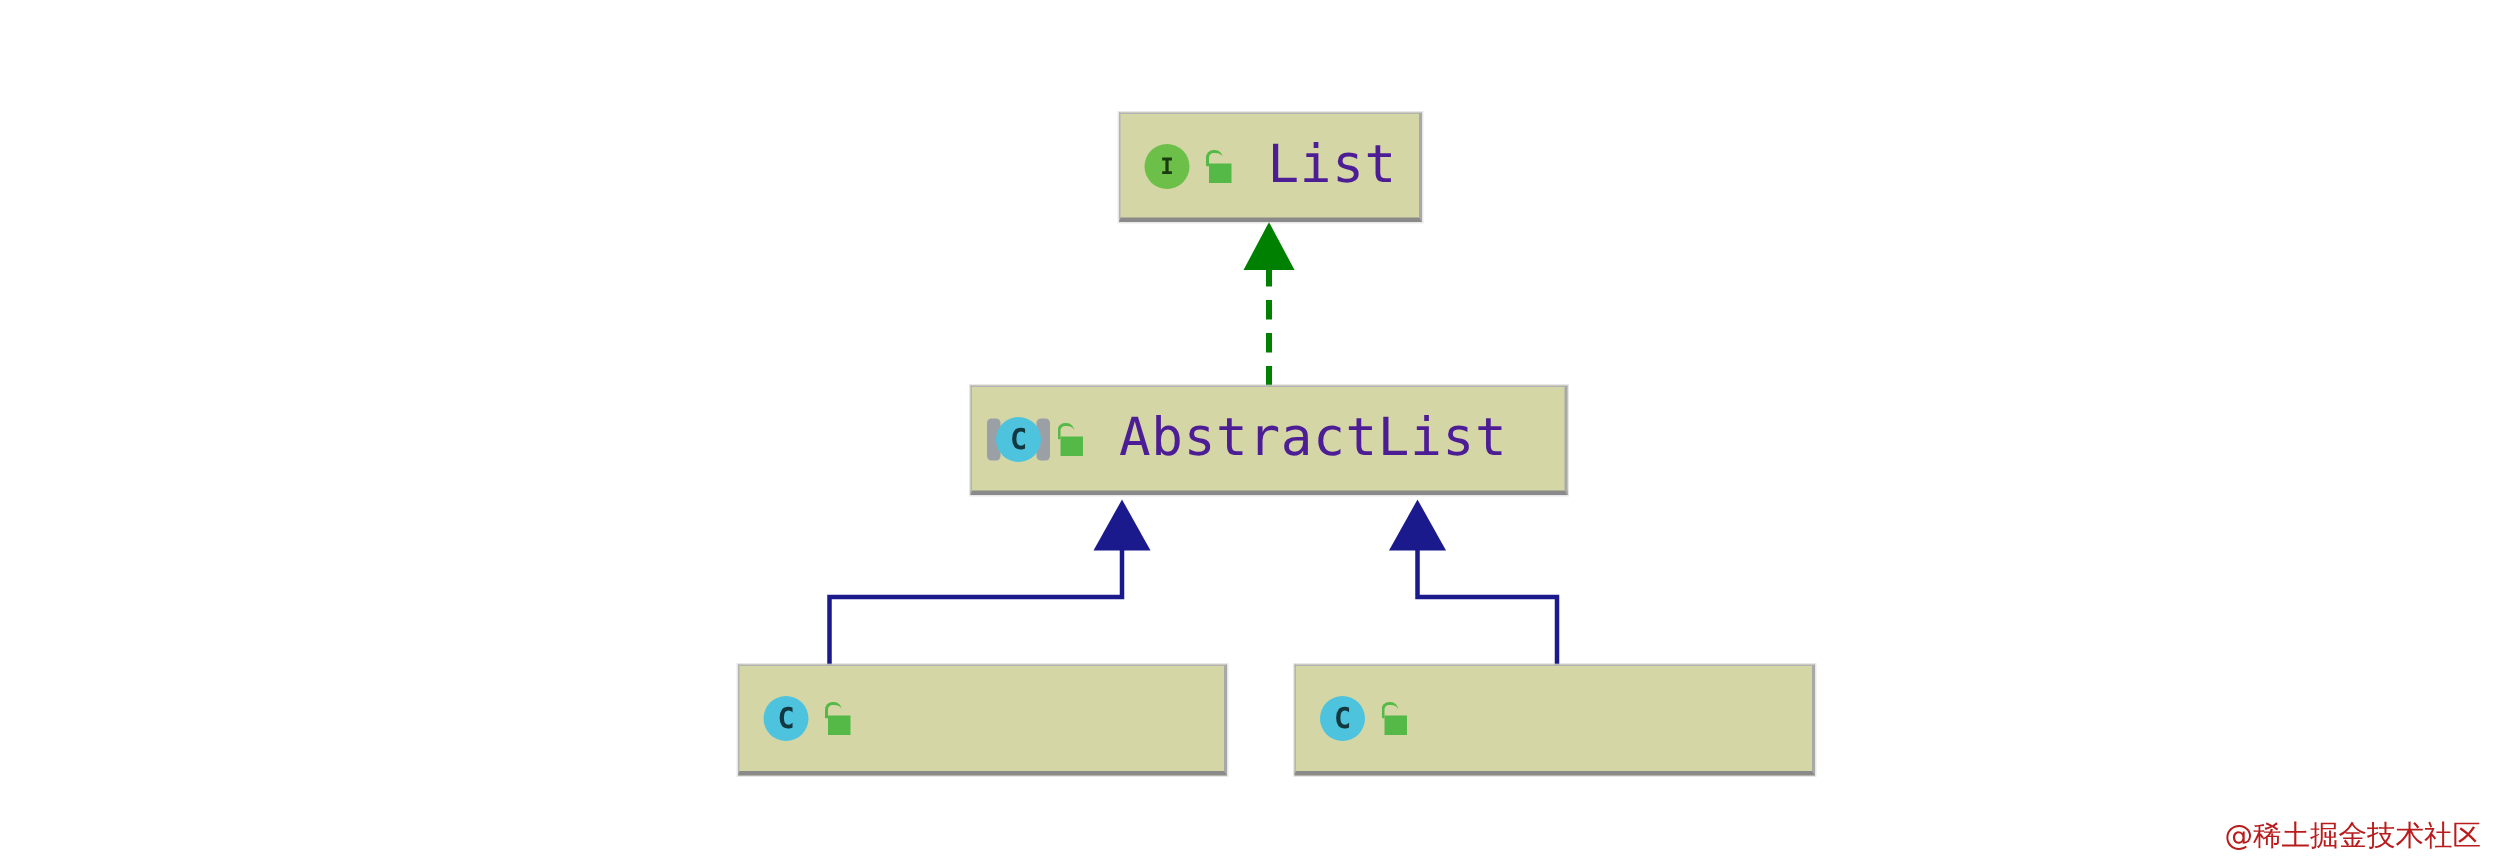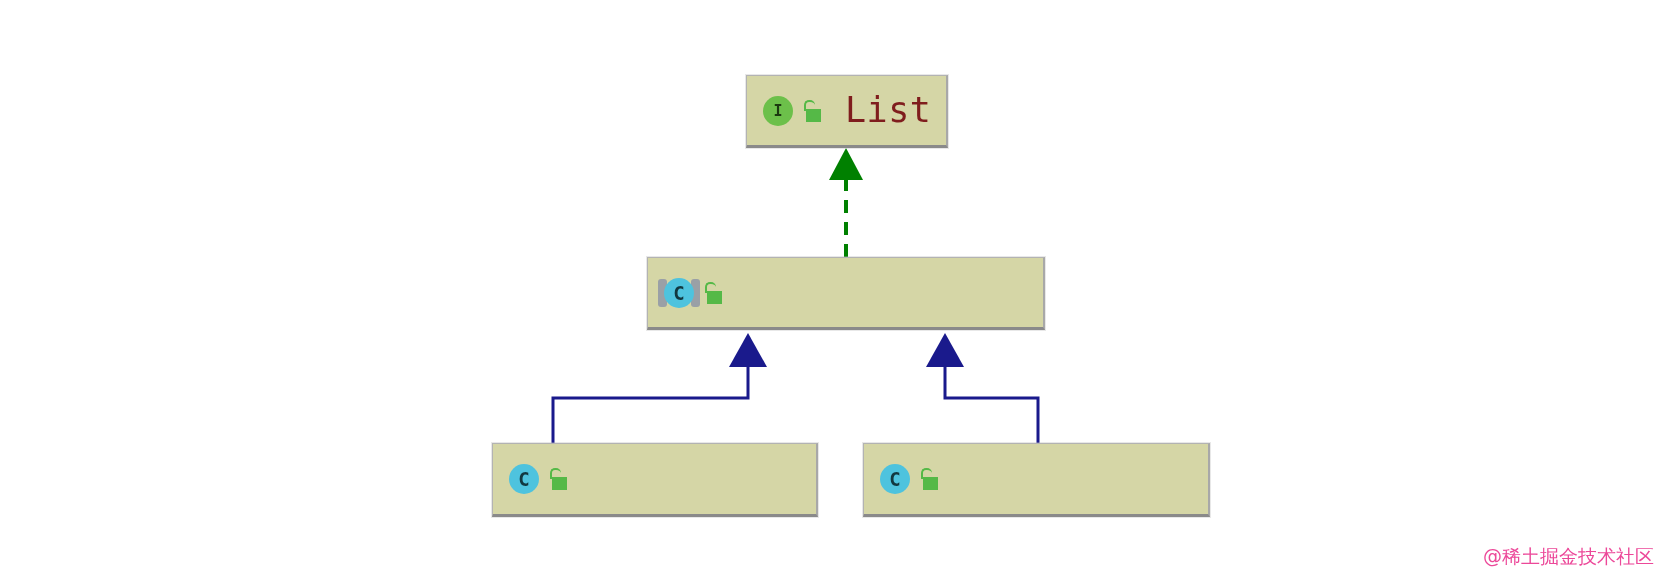--- a/index.html
+++ b/index.html
@@ -32,21 +32,21 @@
     box-shadow: 0 0 0 1px rgba(190,190,190,0.35);
   }
   .uml-box .icon-group {
     display: flex;
     align-items: center;
     flex: 0 0 auto;
   }
   .uml-label {
     font-family: "DejaVu Sans Mono", "Liberation Mono", monospace;
     font-size: 35px;
-    color: #7f1d1d;
+    color: #4c1d95;
     letter-spacing: 0.5px;
     margin-left: 22px;
     white-space: nowrap;
     line-height: 1;
   }
 
   
   .badge {
     position: relative;
     width: 30px;
@@ -124,21 +124,21 @@
     pointer-events: none;
   }
 
   
   .watermark {
     position: absolute;
     right: 18px;
     bottom: 8px;
     font-family: "DejaVu Sans", sans-serif;
     font-size: 19px;
-    color: #ec4899;
+    color: #b91c1c;
     white-space: nowrap;
     user-select: none;
   }
 </style>
 </head>
 <body>
 
 <div id="canvas">
 
   <svg class="connector-svg" viewBox="0 0 1672 578" xmlns="http://www.w3.org/2000/svg">
@@ -175,20 +175,21 @@
   <div class="uml-box" style="left:647px; top:257px; width:398px; height:73px;">
     <span class="icon-group">
       <span class="badge-wrap">
         <span class="badge klass abstract">C</span>
       </span>
       <span class="padlock">
         <span class="shackle"></span>
           <span class="body"></span>
       </span>
     </span>
+    <span class="uml-label">AbstractList</span>
   </div>
 
   <div class="uml-box" style="left:492px; top:443px; width:326px; height:74px;">
     <span class="icon-group">
       <span class="badge-wrap">
         <span class="badge klass">C</span>
       </span>
       <span class="padlock">
         <span class="shackle"></span>
           <span class="body"></span>

